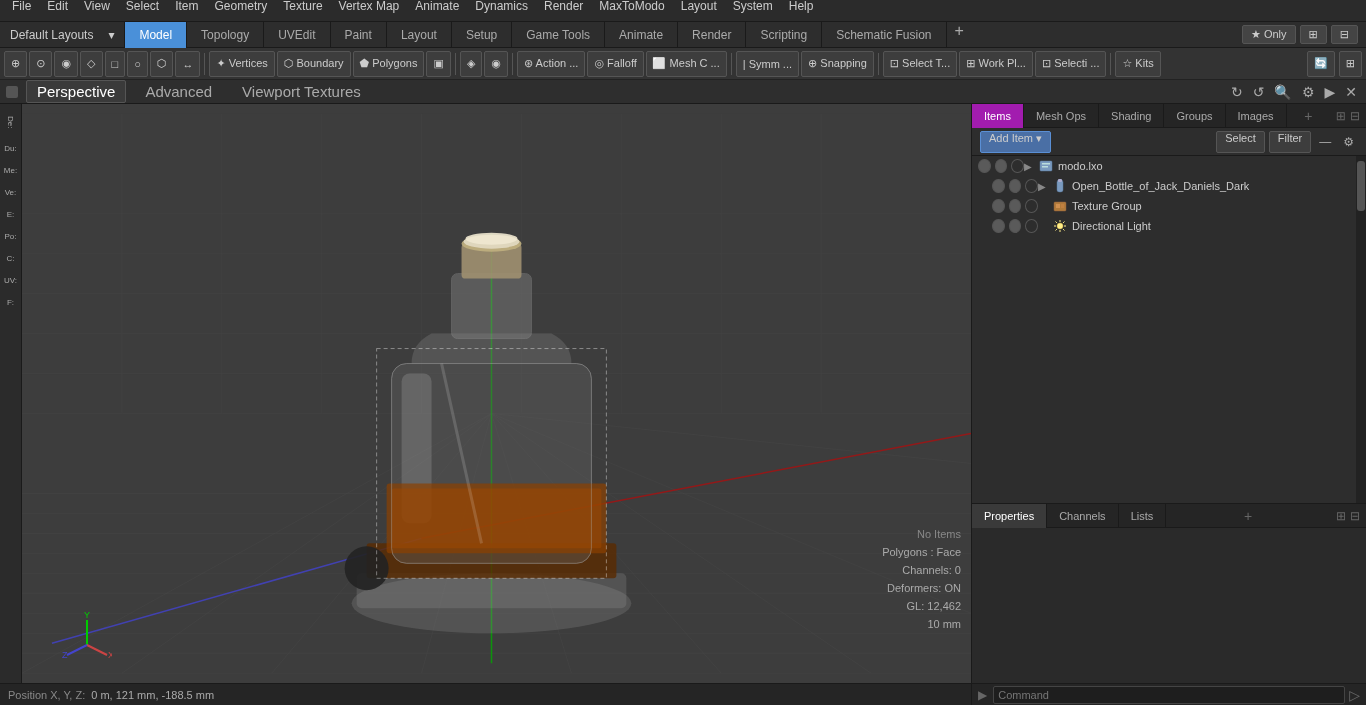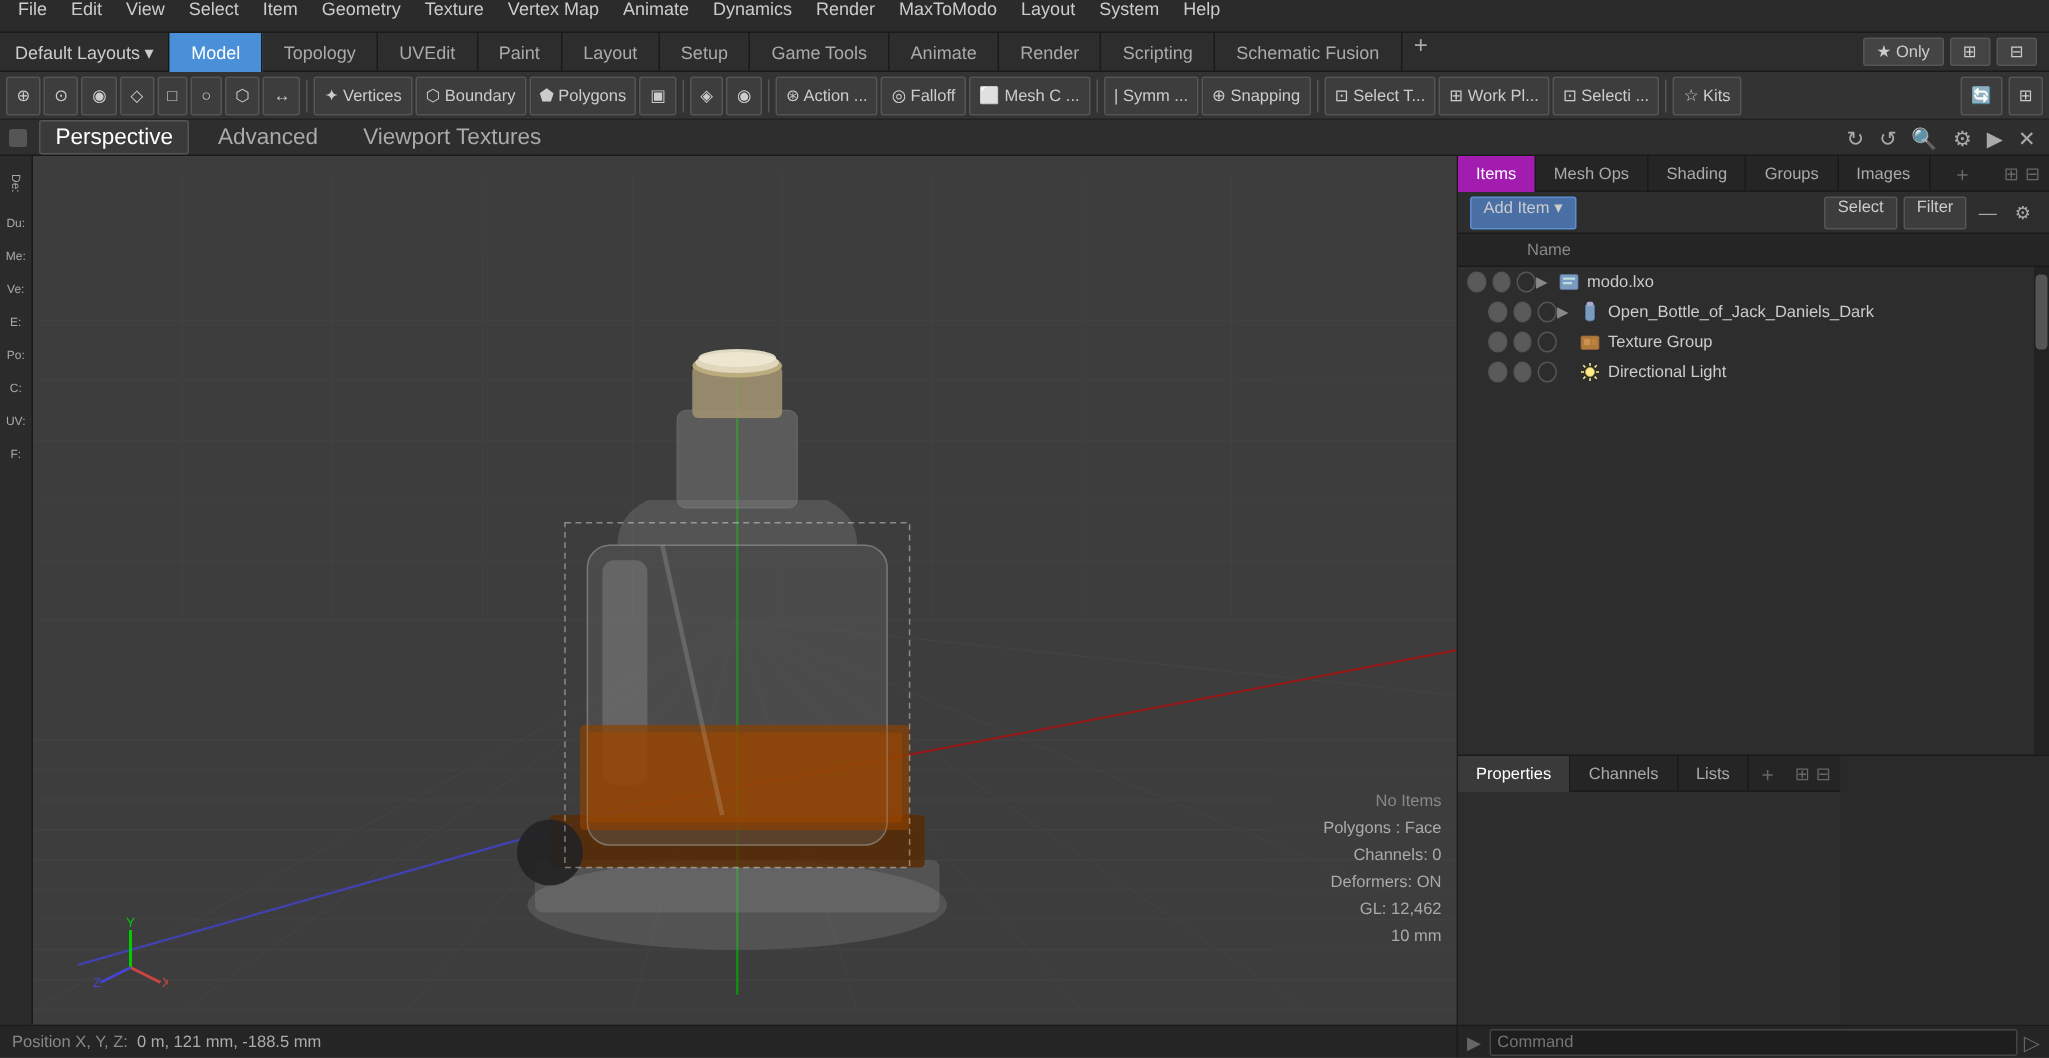--- a/index.html
+++ b/index.html
@@ -8,21 +8,21 @@
     
     #menu-bar {
       display: flex; align-items: center; background: #2b2b2b; height: 22px; padding: 0 4px; border-bottom: 1px solid #1a1a1a;
     }
     .menu-item { padding: 0 8px; height: 32px; line-height: 22px; cursor: pointer; color: #ccc; font-size: 12px; }
 
     
     #layouts-bar {
       display: flex; align-items: center; background: #2d2d2d; height: 26px; border-bottom: 1px solid #1a1a1a;
     }
-    .layouts-dropdown { padding: 0 10px; height: 26px; line-height: 26px; color: #ccc; font-size: 12px; cursor: pointer; display: flex; align-items: center; gap: 3px; border-right: 1px solid #1a1a1a; }
+    .layouts-dropdown { padding: 0 10px; height: 26px; line-height: 26px; color: #ccc; font-size: 12px; cursor: pointer; display: flex; align-items: center; gap: 15px; border-right: 1px solid #1a1a1a; }
     .layout-tabs { display: flex; align-items: flex-start; flex: 1; }
     .layout-tab { padding: 0 14px; height: 26px; line-height: 26px; color: #aaa; font-size: 12px; cursor: pointer; border-right: 1px solid #1a1a1a; }
     .layout-tab.active { background: #4a90d9; color: #fff; }
     .layout-tab-add { padding: 0 8px; color: #aaa; cursor: pointer; font-size: 16px; }
     .layout-actions { display: flex; align-items: center; gap: 4px; padding: 0 8px; margin-left: auto; }
     .layout-action-btn { padding: 2px 8px; background: #444; border: 1px solid #555; color: #ccc; font-size: 11px; cursor: pointer; border-radius: 2px; text-align: center; }
 
     
     #toolbar {
       display: flex; align-items: center; background: #333; height: 32px; border-bottom: 1px solid #222; padding: 0 4px; gap: 2px; flex-wrap: nowrap; overflow: hidden;
@@ -76,21 +76,21 @@
     
     #items-header { display: flex; align-items: center; background: #252525; height: 22px; border-bottom: 1px solid #1a1a1a; padding: 0 6px; }
     .items-col-vis { width: 40px; color: #888; font-size: 11px; }
     .items-col-name { flex: 1; color: #888; font-size: 11px; }
     .item-row { display: flex; align-items: center; height: 20px; padding: 0 6px; cursor: pointer; }
     .item-expand { width: 14px; color: #888; font-size: 10px; flex-shrink: 0; }
     .item-icon { width: 16px; height: 16px; margin-right: 4px; display: flex; align-items: center; justify-content: center; flex-shrink: 0; }
     .item-label { font-size: 11px; color: #ccc; }
 
     
-    #properties-panel { height: 180px; border-top: 1px solid #1a1a1a; display: flex; flex-direction: row; }
+    #properties-panel { height: 180px; border-top: 1px solid #1a1a1a; display: flex; flex-direction: column; }
     #properties-tabs { display: flex; background: #252525; height: 24px; border-bottom: 1px solid #1a1a1a; }
     .prop-tab { padding: 0 12px; height: 24px; line-height: 24px; color: #aaa; font-size: 11px; cursor: pointer; border-right: 1px solid #1a1a1a; }
     .prop-tab.active { background: #3a3a3a; color: #fff; }
     .prop-tab-add { padding: 0 8px; color: #666; cursor: pointer; line-height: 24px; font-size: 14px; margin-left: auto; }
     #properties-content { flex: 1; background: #2a2a2a; }
 
     
     #items-area { position: relative; flex: 1; overflow: hidden; display: flex; flex-direction: column; }
 
     
@@ -344,24 +344,20 @@
         <span>▾</span>
       </div>
       <div class="items-toolbar-right">
         <div class="items-btn">Select</div>
         <div class="items-btn">Filter</div>
         <span style="color: #aaa; cursor: pointer; padding: 0 4px;">—</span>
         <span style="color: #aaa; cursor: pointer; padding: 0 4px;">⚙</span>
       </div>
     </div>
 
-    <div id="items-header">
-      <div class="items-col-vis"></div>
-      <div class="items-col-name">Name</div>
-    </div>
 
     <div id="items-area">
       <div id="items-scroll-area">
         <div id="items-list-inner">
 
           <div class="item-row">
             <div class="vis-area">
               <div class="eye-icon on"></div>
               <div class="eye-icon on"></div>
               <div class="eye-icon"></div>

